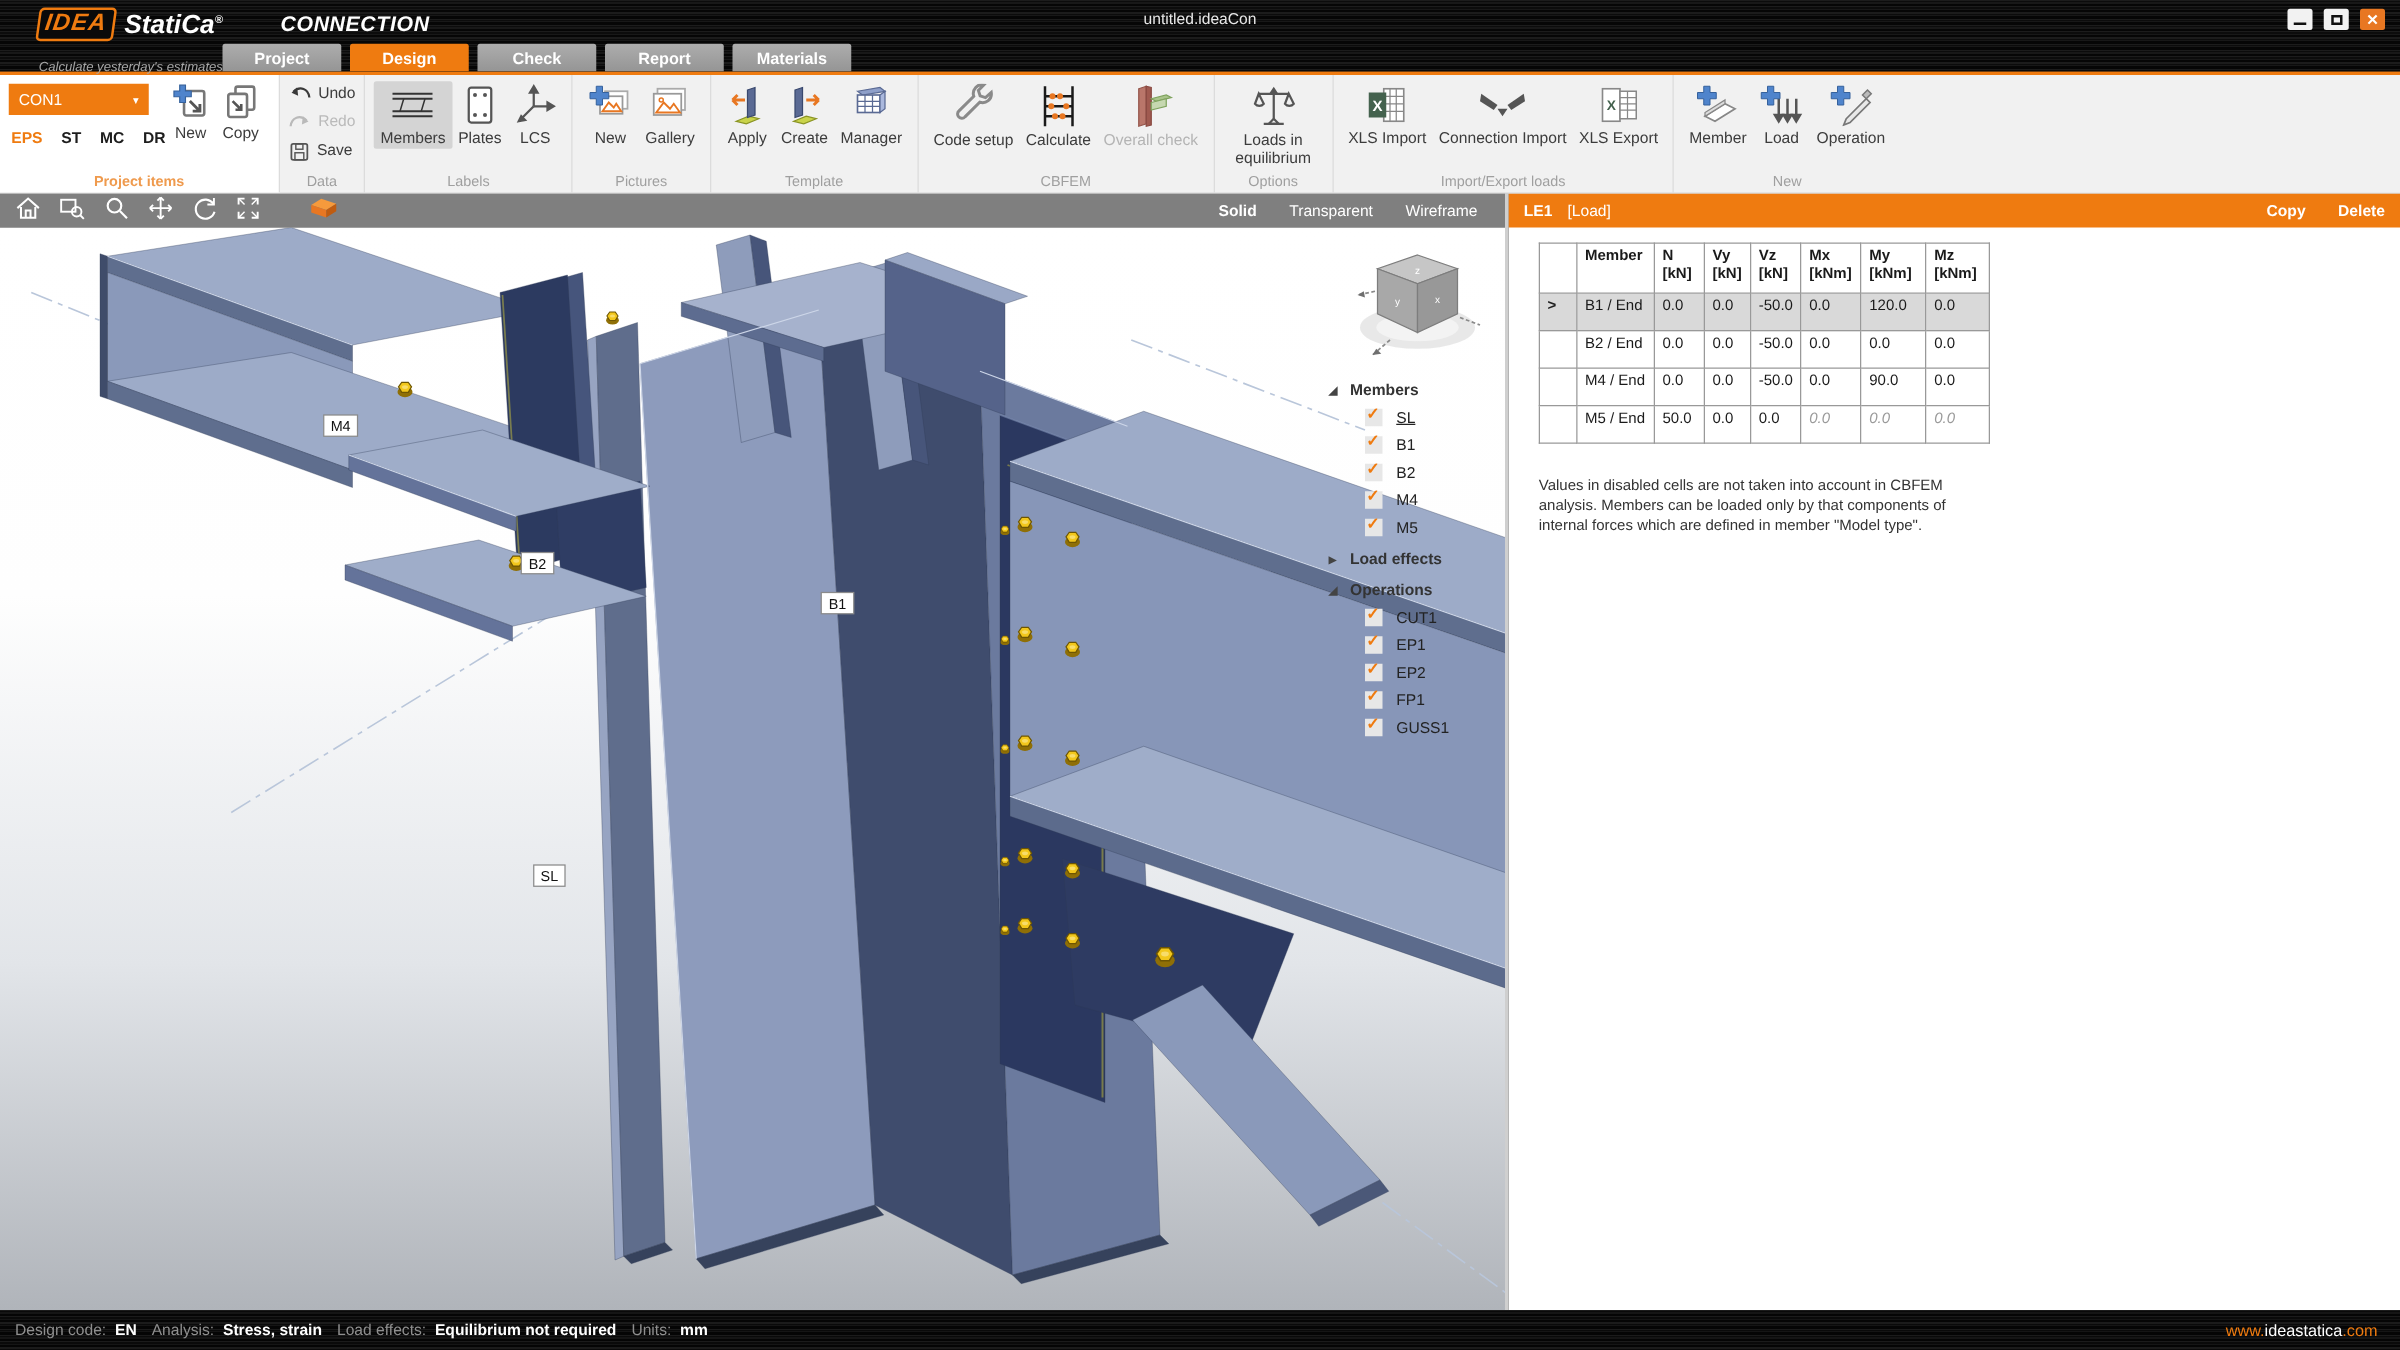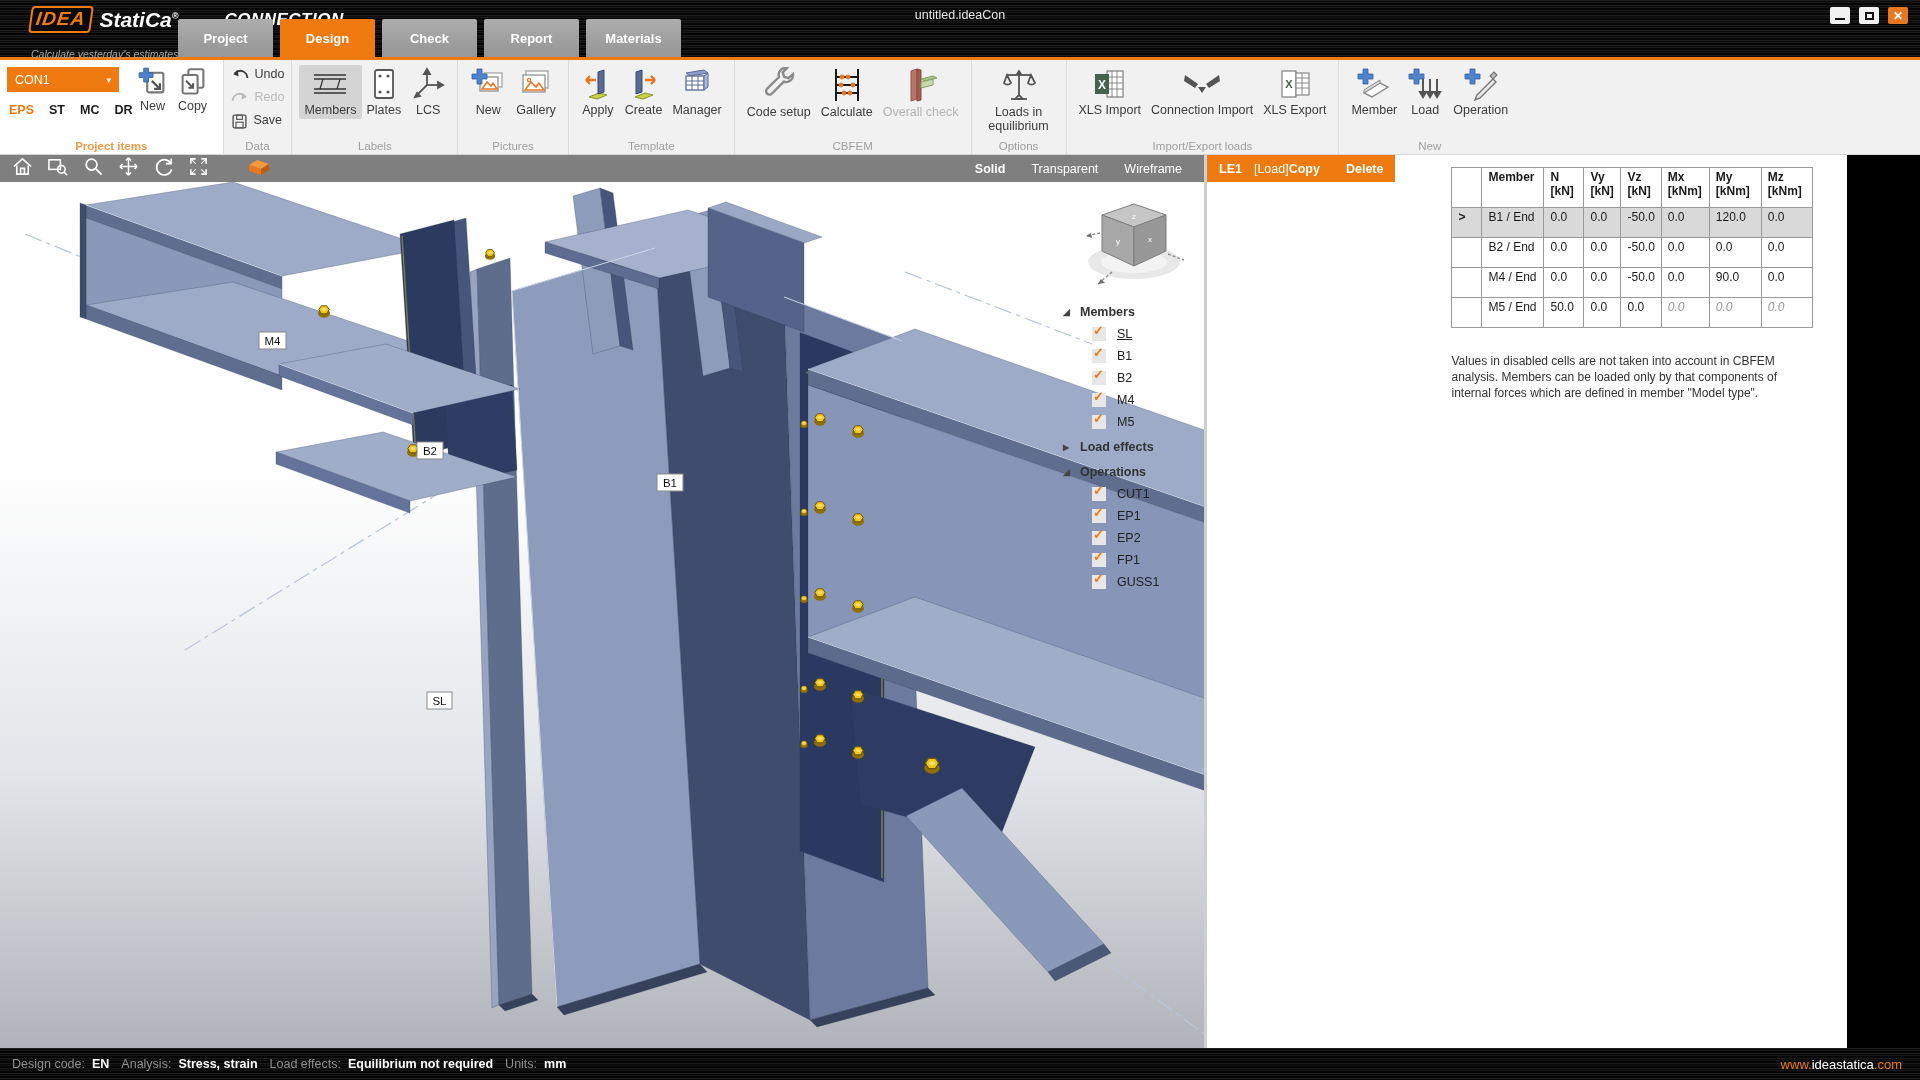--- a/index.html
+++ b/index.html
@@ -18,21 +18,21 @@
   .reg { color:#fff; font-size:9px; vertical-align:super; }
   .product { color:#fff; font-weight:700; font-style:italic; font-size:17px; margin-left:46px; letter-spacing:0.5px; }
   .tagline { position:absolute; left:31px; top:48px; color:#a8a8a8; font-style:italic; font-size:10.5px; }
   .doc-title { position:absolute; left:50%; top:8px; transform:translateX(-50%); color:#e8e8e8; font-size:12.5px; }
   .winctl { position:absolute; right:12px; top:7px; display:flex; gap:9px; }
   .wbtn { width:20px; height:17px; background:#f2f2f2; border-radius:2px; display:flex; align-items:center; justify-content:center; }
   .wbtn .bar { width:10px; height:2px; background:#111; margin-top:7px; }
   .wbtn .box { width:9px; height:8px; border:2px solid #111; }
   .wbtn.close { background:#e87722; color:#fff; font-size:12px; font-weight:700; line-height:1; }
   .tabs { position:absolute; left:178px; bottom:0; display:flex; gap:7px; }
-  .tab { width:95px; height:38px; background:linear-gradient(#adadad,#959595); color:#fff; font-size:13px;
+  .tab { width:95px; height:22px; background:linear-gradient(#adadad,#959595); color:#fff; font-size:13px;
     font-weight:700; display:flex; align-items:center; justify-content:center; border-radius:2px 2px 0 0; }
   .tab.active { background:#ef7b10; }
   .orange-line { height:3px; background:#ef7b10; }
 
   
   .ribbon { height:95px; background:#f1f1f1; display:flex; border-bottom:1px solid #d6d6d6; }
   .rgroup { position:relative; padding:5px 7px 18px 7px; border-right:1px solid #dcdcdc; display:flex; align-items:flex-start; }
   .glabel { position:absolute; bottom:2px; left:0; right:0; text-align:center; font-size:11.5px; color:#9f9f9f; white-space:nowrap; }
   .glabel.orange { color:#ef9a4d; font-weight:700; }
   .pi { background:#fff; padding-right:10px; }
@@ -70,21 +70,21 @@
   .tnode.parent { font-weight:700; color:#333; margin-top:3px; }
   .tw { width:17px; font-size:8px; color:#444; }
   .tw.exp { font-size:9px; }
   .child { padding-left:29px; }
   .cb { width:14px; height:14px; background:#e7e7e7; position:relative; flex:none; }
   .cb .chk { position:absolute; left:1px; top:-4px; color:#ef7b10; font-weight:900; font-size:13px; }
   .tlbl { margin-left:11px; }
   .tlbl.sel { text-decoration:underline; }
 
   
-  .panel { width:640px; background:#fff; display:flex; flex-direction:row;gap:32px; }
+  .panel { width:713px; background:#fff; display:flex; flex-direction:column; }
   .phead { height:27px; background:#ef7b10; color:#fff; display:flex; align-items:center; padding:0 12px; font-size:12.5px; }
   .phead .pname { font-weight:700; }
   .phead .ptype { margin-left:12px; }
   .pacts { margin-left:auto; display:flex; gap:26px; font-weight:700; }
   .pbody { padding:12px 0 0 24px; }
   table.loads { border-collapse:collapse; font-size:12px; color:#1a1a1a; }
   table.loads th, table.loads td { border:1px solid #999; padding:2px 6px; text-align:left; vertical-align:top; }
   table.loads th { font-weight:700; height:40px; }
   table.loads td { height:30px; }
   .c-sel { width:30px; } .c-mem { width:62px; } .c-n { width:40px; } .c-vy { width:37px; }

